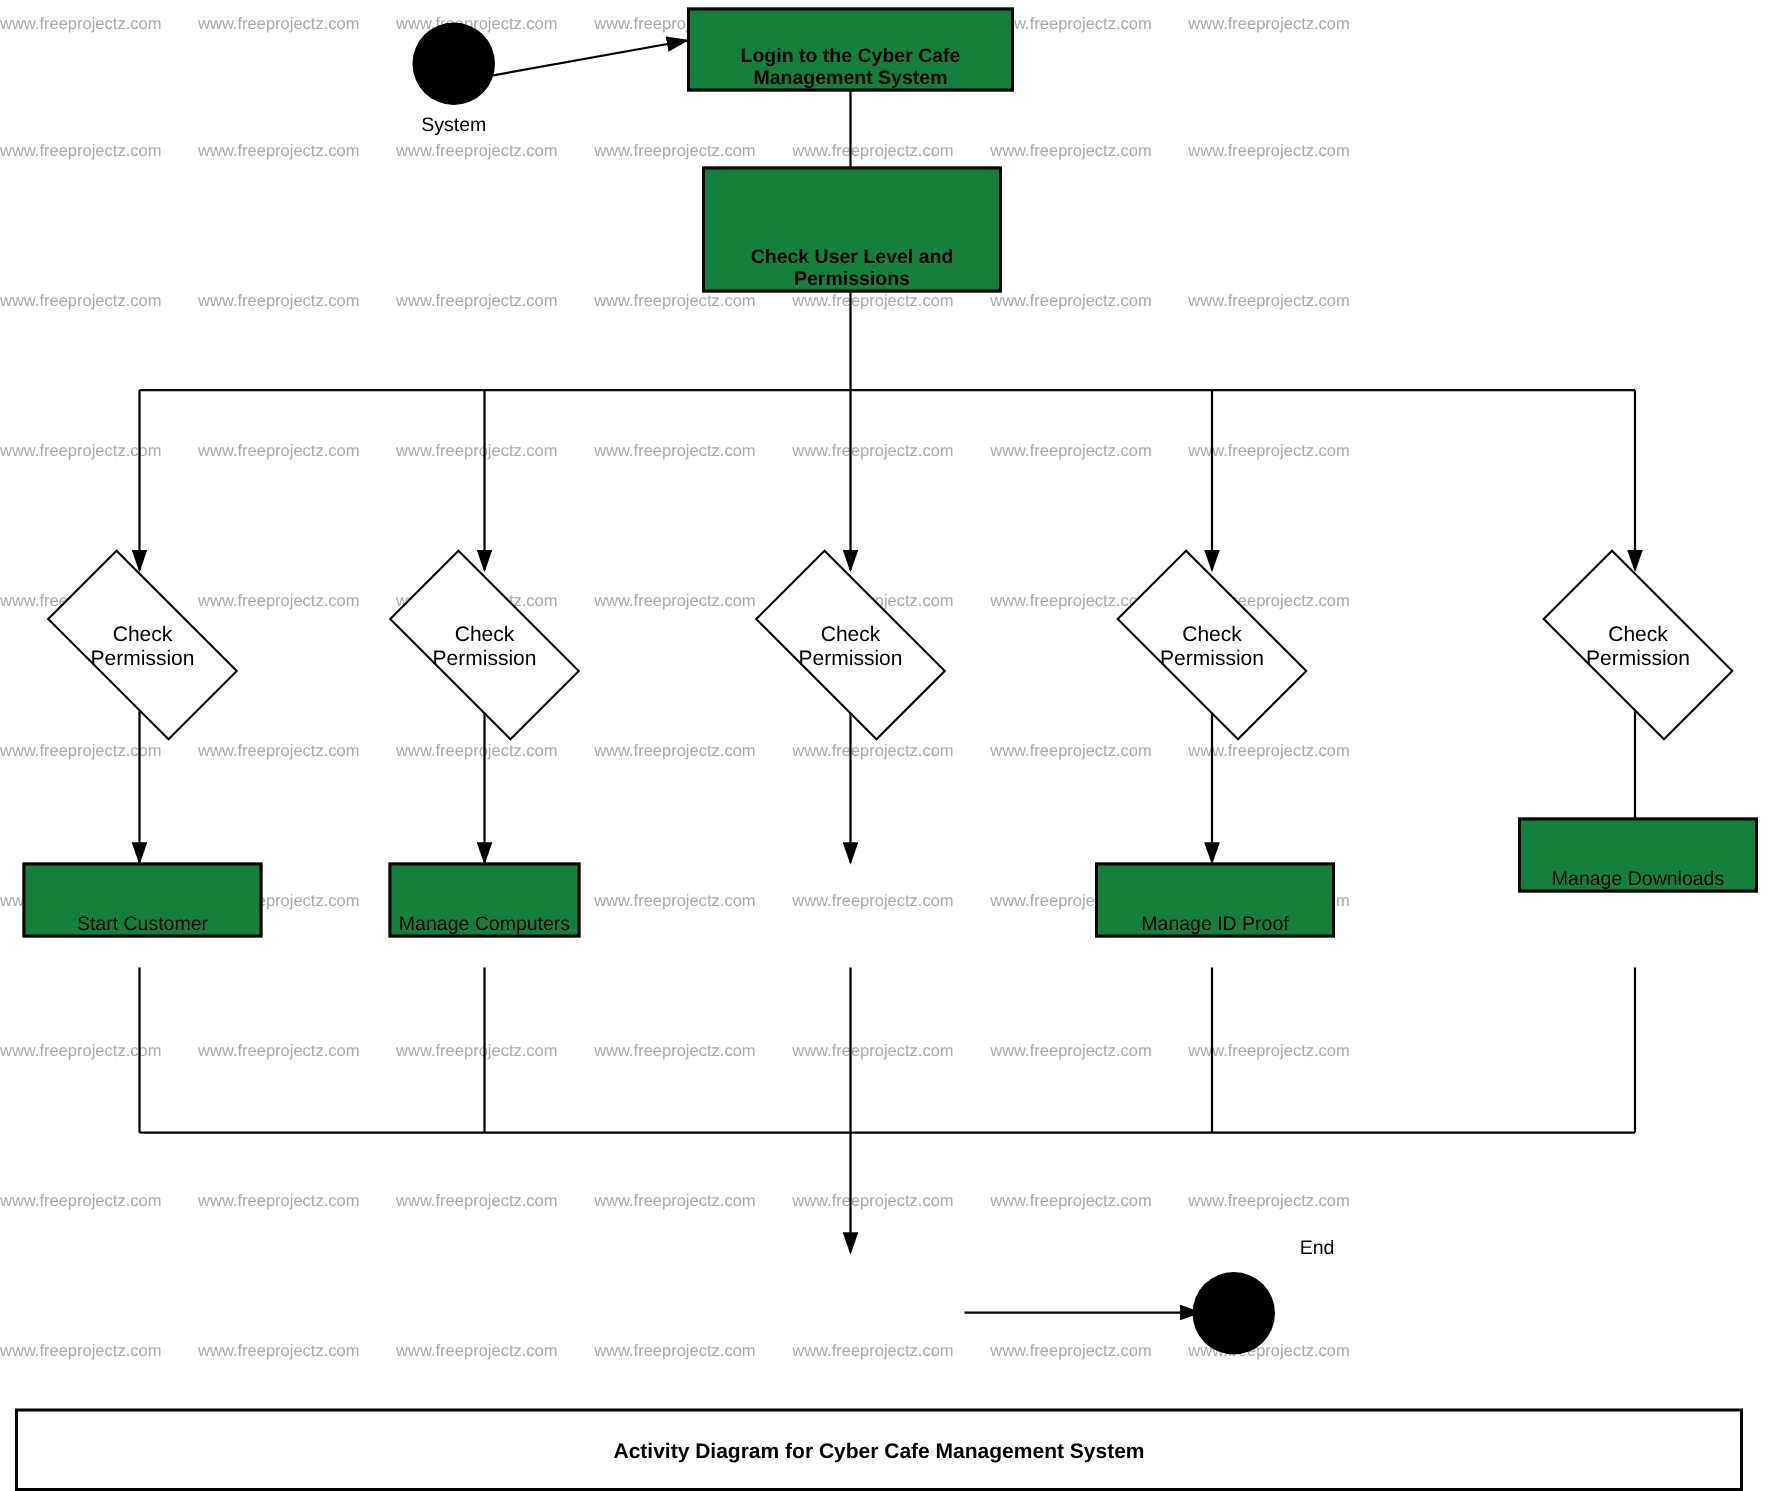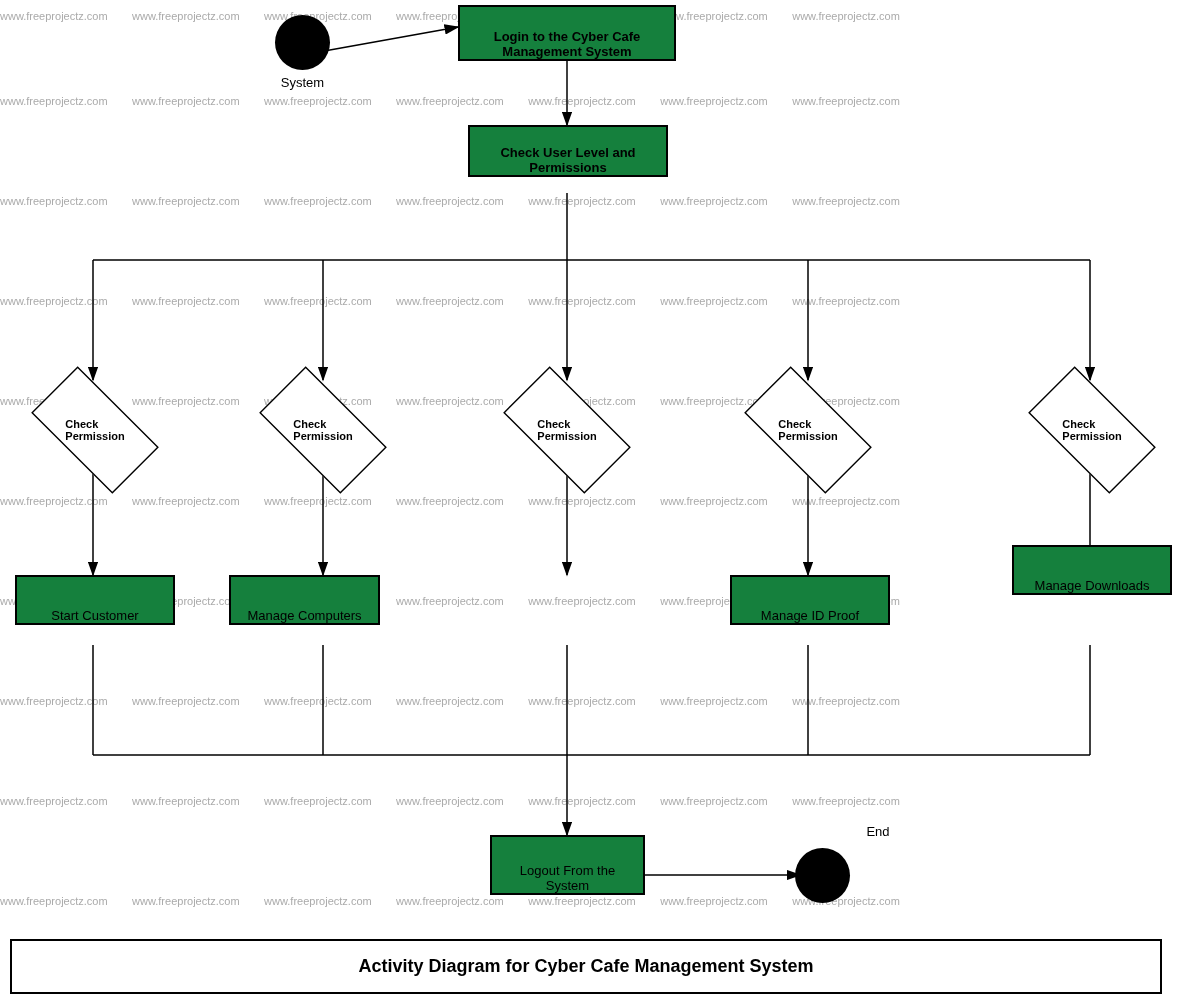--- a/index.html
+++ b/index.html
@@ -43,22 +43,23 @@
       z-index: 2;
     }
 
     .diamond {
       position: absolute;
       width: 160px;
       height: 90px;
       display: flex;
       align-items: center;
       justify-content: center;
-      font-size: 11px;
-      font-weight: bold;
+      text-align: center;
+      font-size: 14px;
+      font-weight: normal;
       z-index: 2;
     }
 
     .diamond::before {
       content: '';
       position: absolute;
       width: 100%;
       height: 100%;
       border: 2px solid #000;
       background: #fff;
@@ -112,21 +113,21 @@
       position: absolute;
       bottom: 0;
       left: 0;
       right: 12px;
       height: 55px;
       border: 2px solid #000;
       background: #fff;
       display: flex;
       align-items: center;
       justify-content: center;
-      font-size: 18px;
+      font-size: 14px;
       font-weight: bold;
       z-index: 2;
       margin: 0 10px;
     }
   </style>
 </head>
 <body>
 
 <div class="diagram-container">
 
@@ -190,21 +191,21 @@
   </svg>
 
   <div class="circle-start" style="left:275px;top:15px;"></div>
   <div class="label-text" style="left:275px;top:75px;width:55px;">System</div>
 
   <div class="box" style="left:458px;top:5px;width:218px;height:56px;font-weight:bold;">
     <span>Login to the Cyber Cafe
 Management System</span>
   </div>
 
-  <div class="box" style="left:468px;top:125px;width:200px;height:52px;font-weight:bold;">
+  <div class="box" style="left:468px;top:111px;width:200px;height:84px;font-weight:bold;">
     <span>Check User Level and<br>Permissions</span>
   </div>
 
   <div class="diamond" style="left:15px;top:385px;width:160px;height:90px;">
     <span>Check<br>Permission</span>
   </div>
 
   <div class="diamond" style="left:243px;top:385px;width:160px;height:90px;">
     <span>Check<br>Permission</span>
   </div>
@@ -218,36 +219,33 @@
   </div>
 
   <div class="diamond" style="left:1012px;top:385px;width:160px;height:90px;">
     <span>Check<br>Permission</span>
   </div>
 
   <div class="box" style="left:15px;top:575px;width:160px;height:50px;">
     <span>Start Customer</span>
   </div>
 
-  <div class="box" style="left:229px;top:575px;width:151px;height:50px;">
+  <div class="box" style="left:259px;top:575px;width:128px;height:50px;">
     <span>Manage Computers</span>
   </div>
 
 
   <div class="box" style="left:730px;top:575px;width:160px;height:50px;">
     <span>Manage ID Proof</span>
   </div>
 
   <div class="box" style="left:1012px;top:545px;width:160px;height:50px;">
     <span>Manage Downloads</span>
   </div>
 
-  <div class="box" style="left:490px;top:835px;width:155px;height:60px;font-weight:normal;">
-    <span>Logout From the<br>System</span>
-  </div>
 
   <div class="circle-end" style="left:795px;top:848px;"></div>
   <div class="label-text" style="left:858px;top:824px;width:40px;font-size:13px;">End</div>
 
   <div class="title-bar">
     <span>Activity Diagram for Cyber Cafe Management System</span>
   </div>
 
 </div>
 

